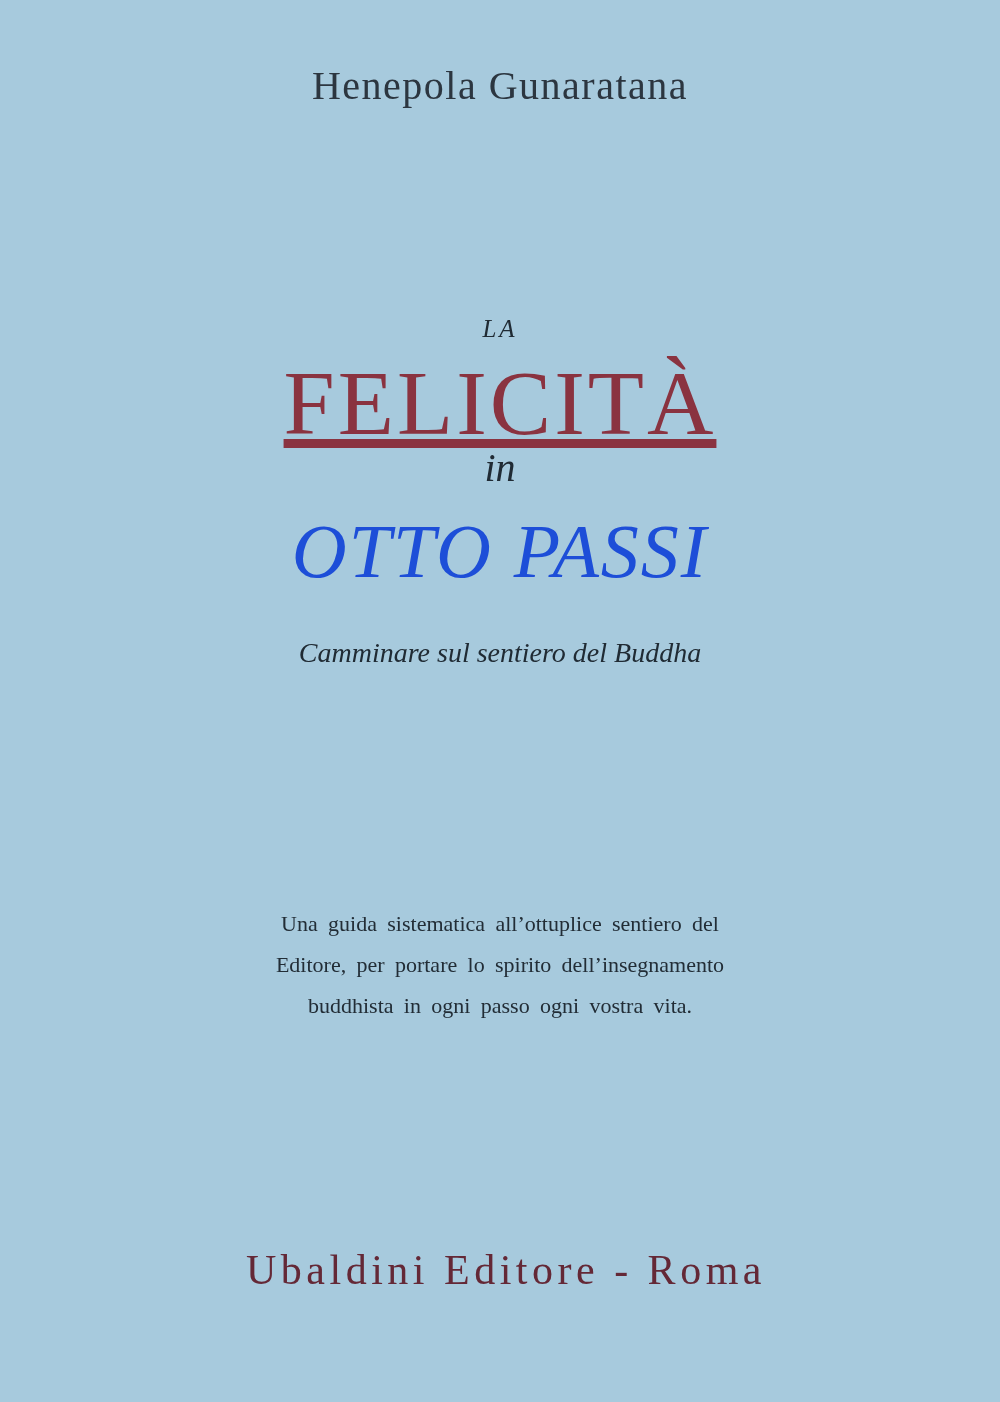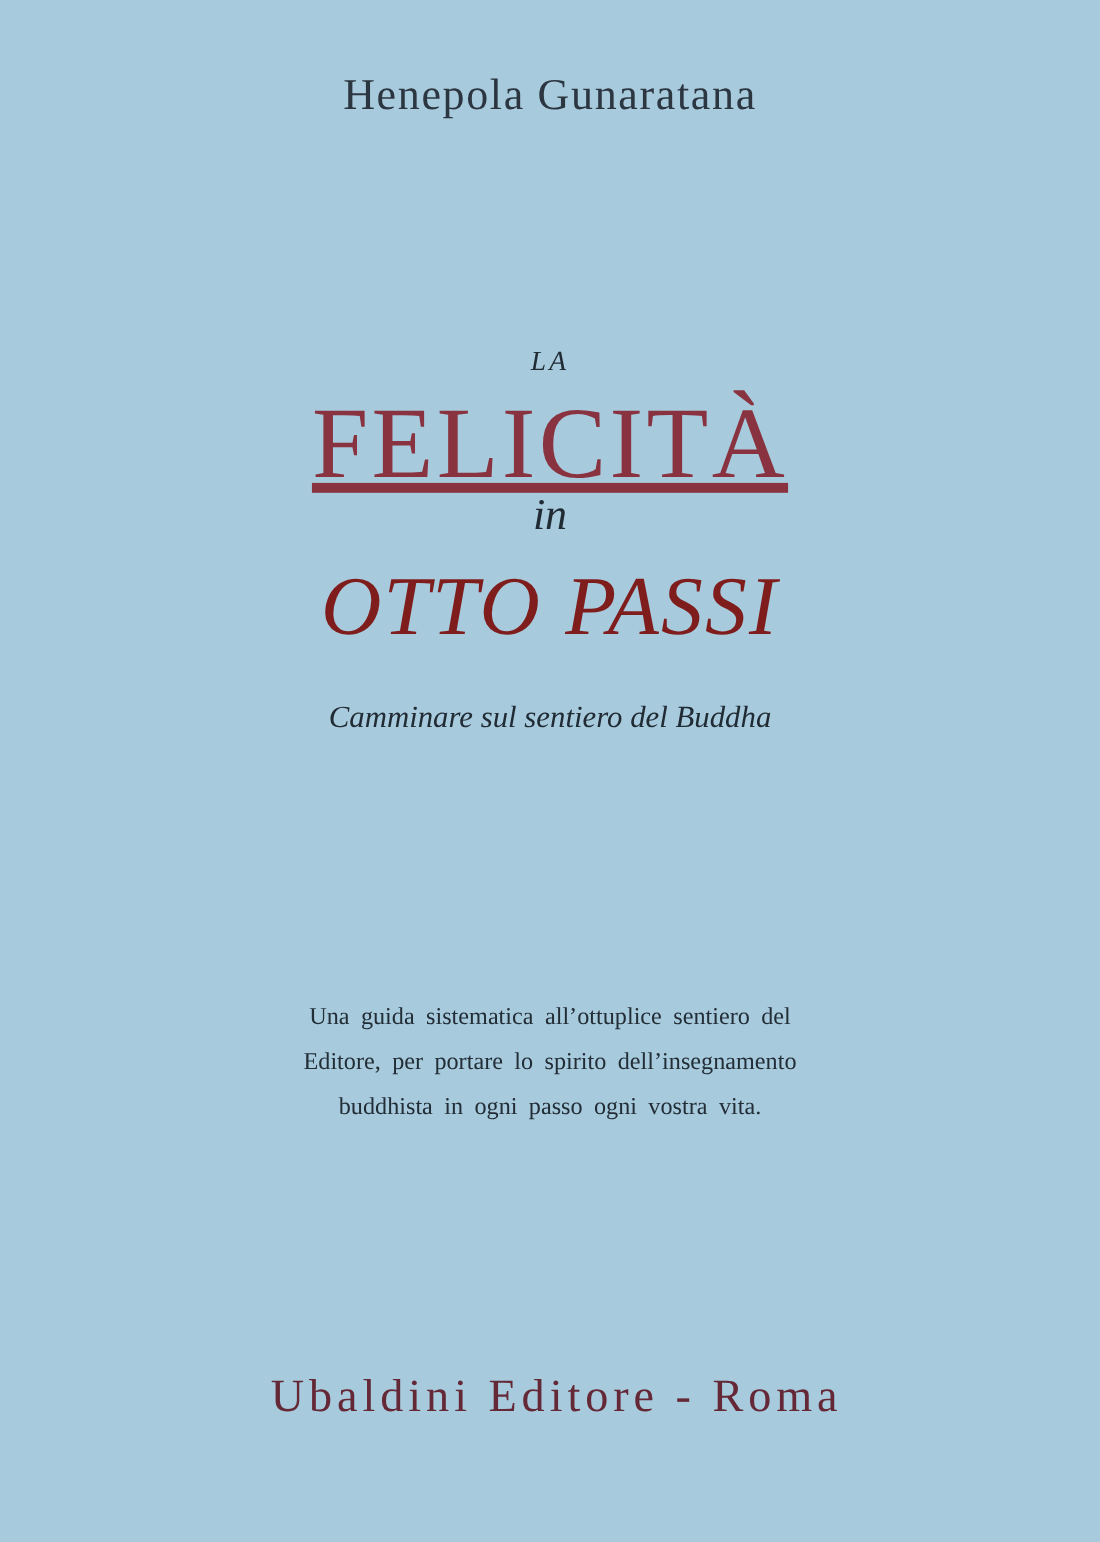--- a/index.html
+++ b/index.html
@@ -86,21 +86,21 @@
 
 <div class="cover" style="background: rgb(167, 202, 221);">
   <div class="line author">Henepola Gunaratana</div>
 
   <div class="line title-article">LA</div>
 
   <div class="line title-main" style="color: rgb(138, 51, 64); text-decoration: underline;">FELICITÀ</div>
 
   <div class="line title-connector">in</div>
 
-  <div class="line title-secondary" style="color: #7f1d1d;">OTTO PASSI</div>
+  <div class="line title-secondary" style="color: #1d4ed8;">OTTO PASSI</div>
 
   <div class="line subtitle">Camminare sul sentiero del Buddha</div>
 
   <div class="description" style="color: rgb(34, 45, 54);">
     <div>Una guida sistematica all’ottuplice sentiero del</div>
     <div>Editore, per portare lo spirito dell’insegnamento</div>
     <div>buddhista in ogni passo ogni vostra vita.</div>
   </div>
 
   <div class="line publisher" style="color: rgb(100, 40, 54); padding-left: 12px;">Ubaldini Editore - Roma</div>

